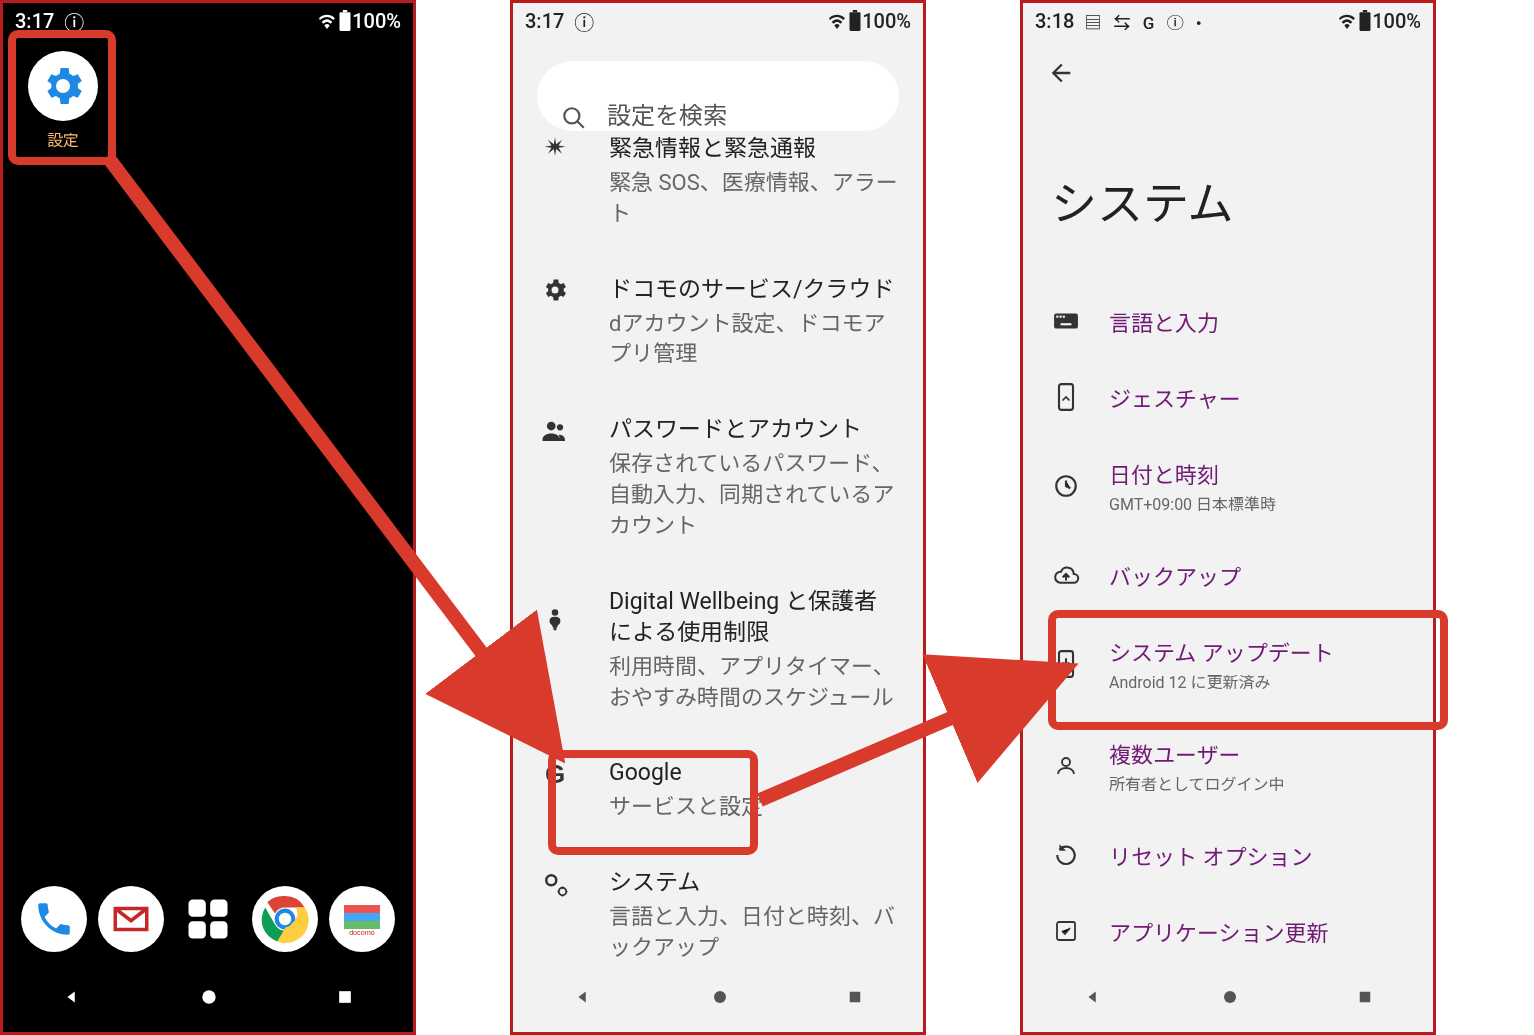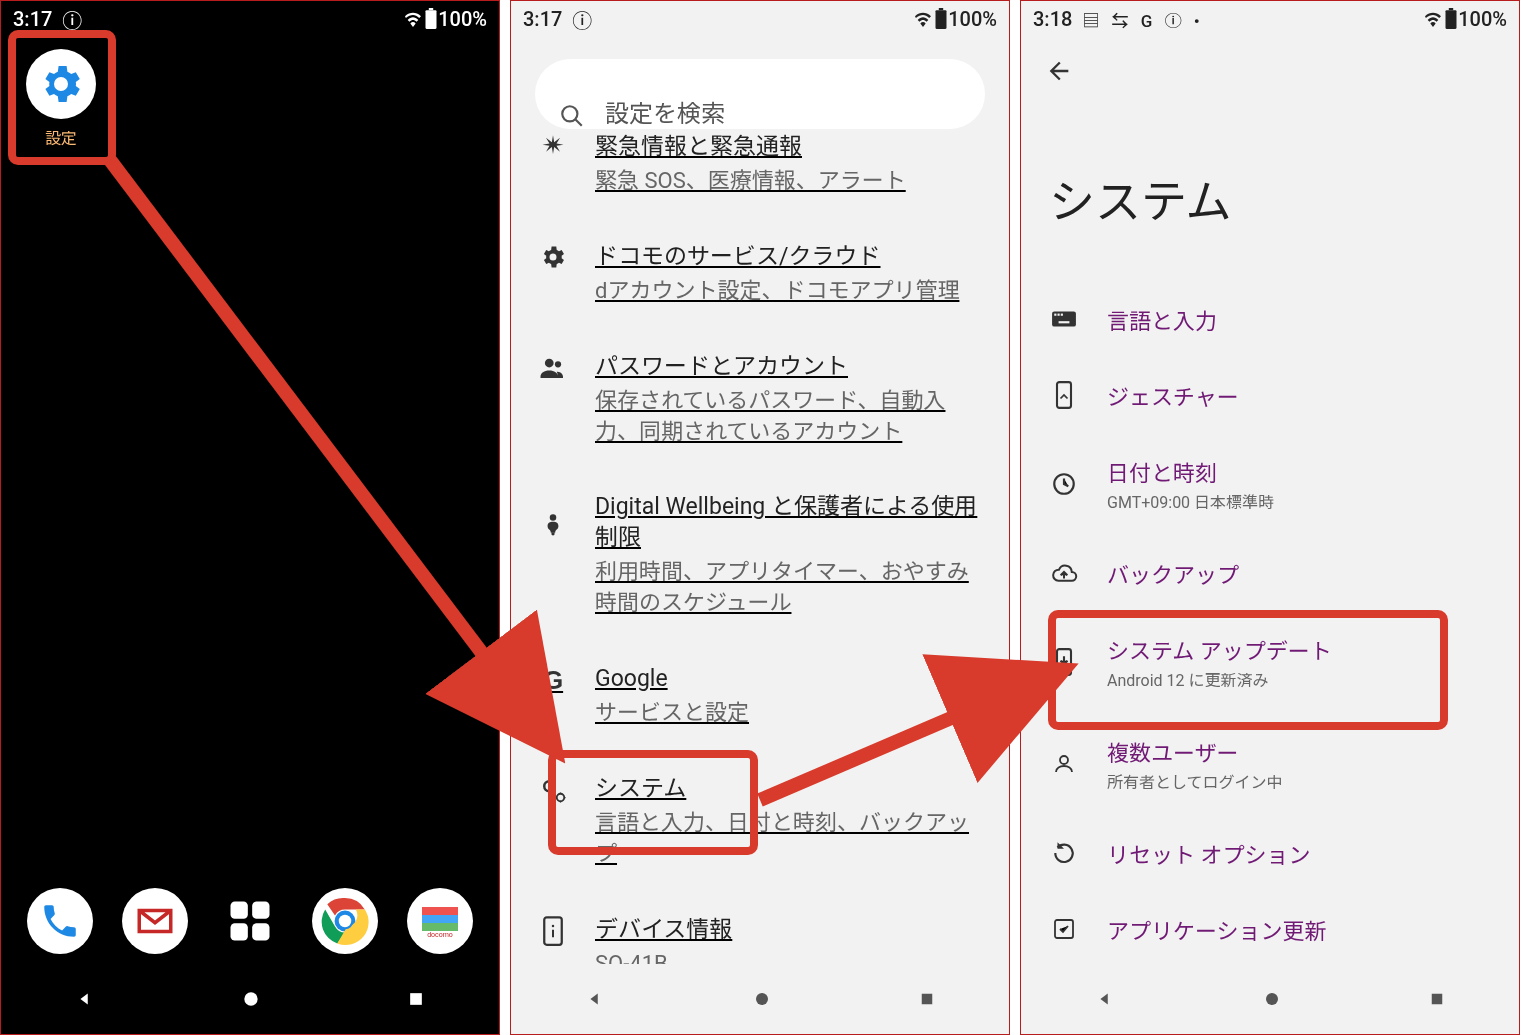--- a/index.html
+++ b/index.html
@@ -13,23 +13,23 @@
   }
   .canvas {
     position: relative;
     width: 1534px;
     height: 1035px;
     background: #fff;
   }
   .phone {
     position: absolute;
     top: 0;
-    width: 500px;
+    width: 416px;
     height: 1035px;
-    border: 1px solid #b91c1c;
+    border: 3px solid #b91c1c;
     box-sizing: border-box;
     overflow: hidden;
   }
   .phone1 { left: 0; background:#000; }
   .phone2 { left: 510px; background:#f2f2f2; }
   .phone3 { left: 1020px; background:#f2f2f2; }
 
   
   .statusbar {
     height: 36px;
@@ -131,22 +131,21 @@
   .settings-scroll {
     position:absolute;
     top: 130px;
     bottom: 70px;
     left:0; right:0;
     overflow:hidden;
   }
   .settings-item {
     display:flex;
     padding: 22px 24px;
-    gap: 24px;
-    text-decoration: underline;
+    gap: 36px;
   }
   .settings-icon {
     width: 36px;
     display:flex;
     align-items:flex-start;
     justify-content:center;
     color:#444;
     flex-shrink:0;
     padding-top:2px;
   }

